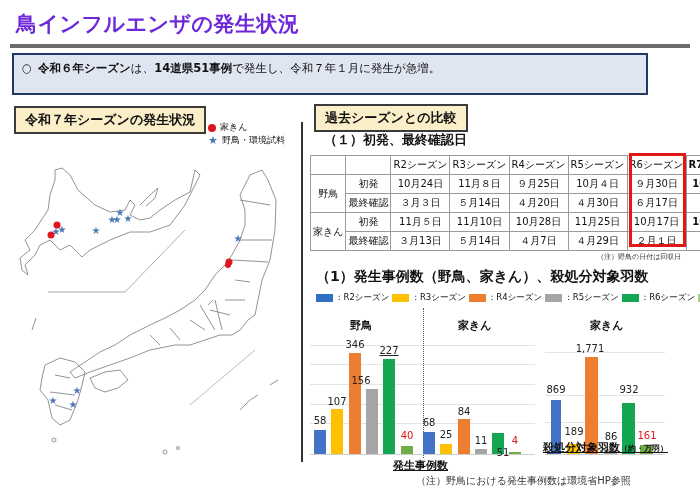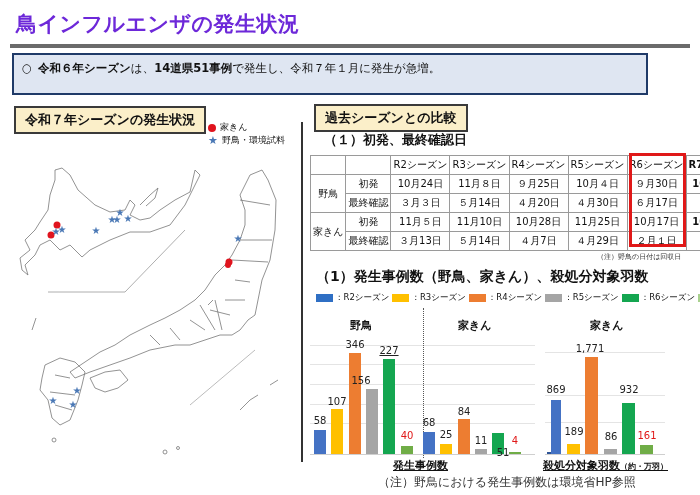--- a/index.html
+++ b/index.html
@@ -48,21 +48,21 @@
   .chart .ctitle { position: absolute; font-weight: bold; font-size: 11px; white-space: nowrap; }
   .gridline { position: absolute; height: 1px; background: #e4e4e4; }
   .bar { position: absolute; bottom: 0; }
   .blabel { position: absolute; font-size: 10px; text-align: center; width: 30px; color: #222; }
   .blabel.red { color: #e01818; }
   .baseline { position: absolute; height: 1px; background: #cfcfcf; }
   .dotted { position: absolute; width: 0; border-left: 1px dotted #555; }
 
   .axis-title { position: absolute; font-weight: bold; font-size: 11px; text-decoration: underline; white-space: nowrap; }
   .axis-title .small { font-size: 8px; }
-  .note2 { position: absolute; left: 378px; top: 474px; font-size: 12px; color: #333; white-space: nowrap; }
+  .note2 { position: absolute; left: 416px; top: 474px; font-size: 10px; color: #333; white-space: nowrap; }
 </style>
 </head>
 <body>
 
 <div class="title">鳥インフルエンザの発生状況</div>
 <div class="title-rule"></div>
 
 <div class="summary">
   <div class="summary-line">
     <span class="mark">○</span><b>令和６年シーズン</b><span>は、</span><b>14道県51事例</b><span>で発生し、令和７年１月に発生が急増。</span>
@@ -277,13 +277,13 @@
     <div class="bar" style="left:95px; width:13px; height:9px; background:#70ad47;"></div>
   </div>
   <div class="blabel" style="left:-4px; top:66px;">869</div>
   <div class="blabel" style="left:14px; top:108px;">189</div>
   <div class="blabel" style="left:30px; top:25px;">1,771</div>
   <div class="blabel" style="left:51px; top:113px;">86</div>
   <div class="blabel" style="left:69px; top:66px;">932</div>
   <div class="blabel red" style="left:87px; top:112px;">161</div>
 </div>
 
-<div class="axis-title" style="left:543px; top:458px;"><span>殺処分対象羽数</span><span class="small">（約・万羽）</span></div>
+<div class="axis-title" style="left:543px; top:440px;"><span>殺処分対象羽数</span><span class="small">（約・万羽）</span></div>
 
 </body></html>

